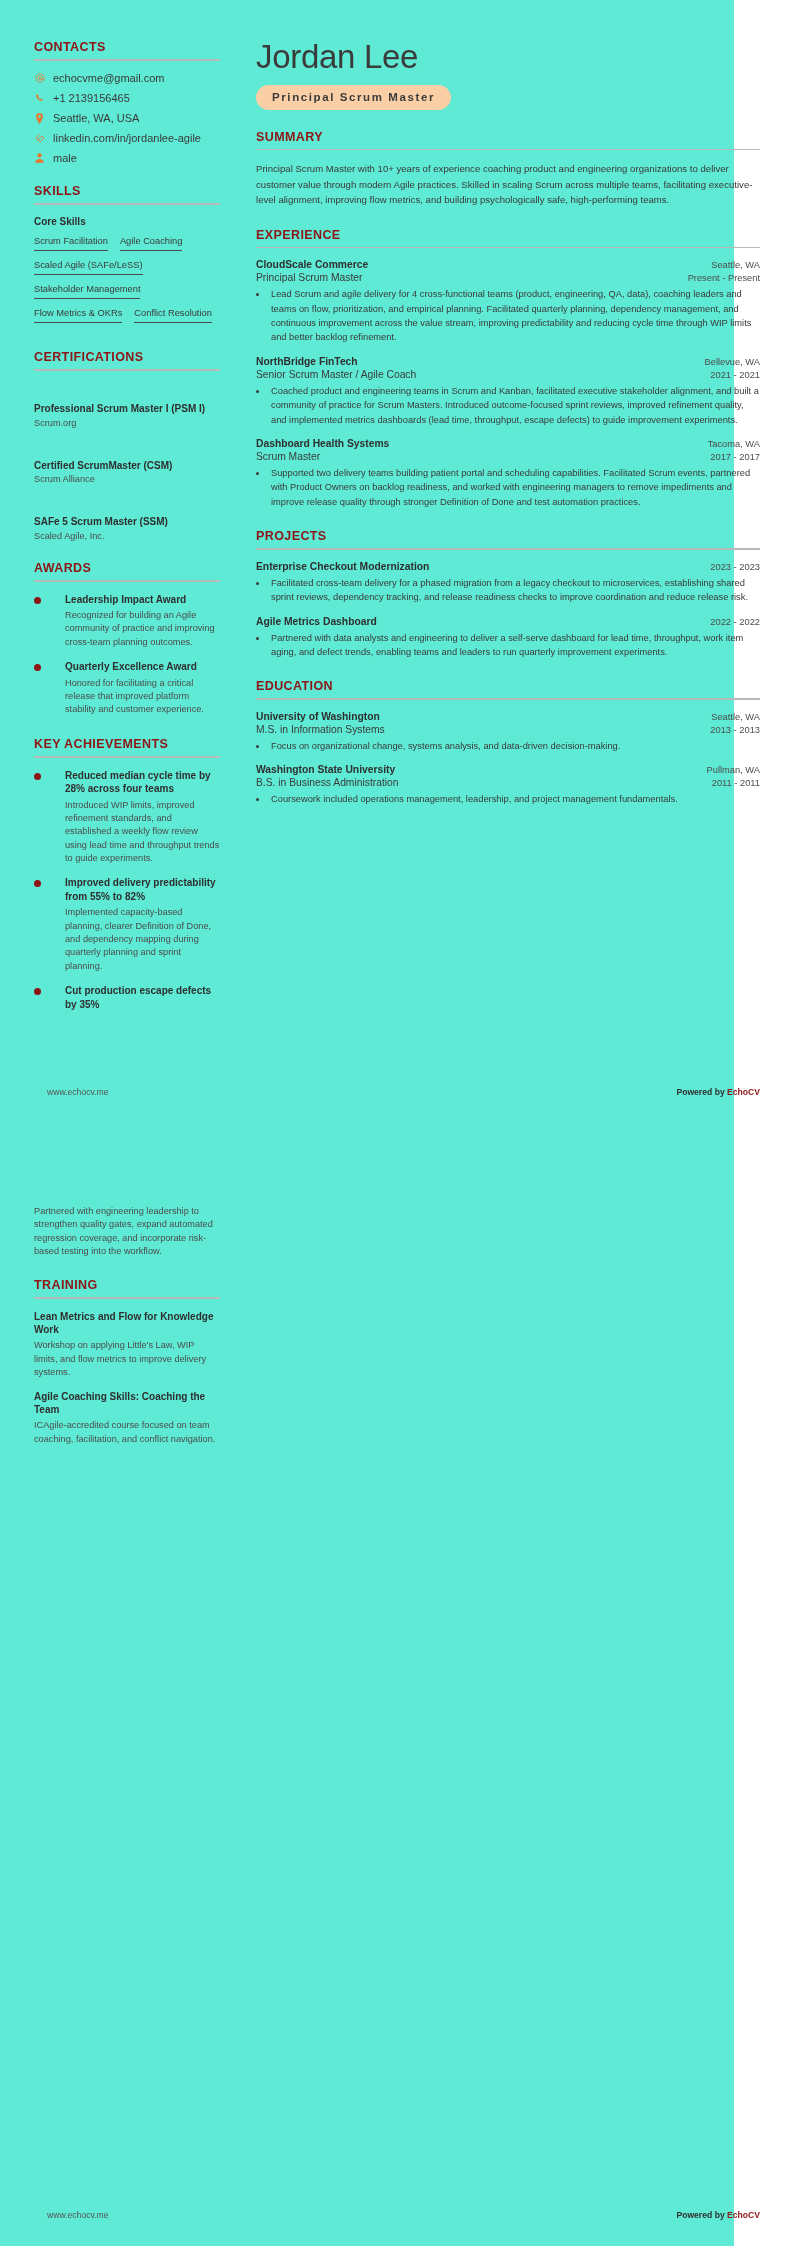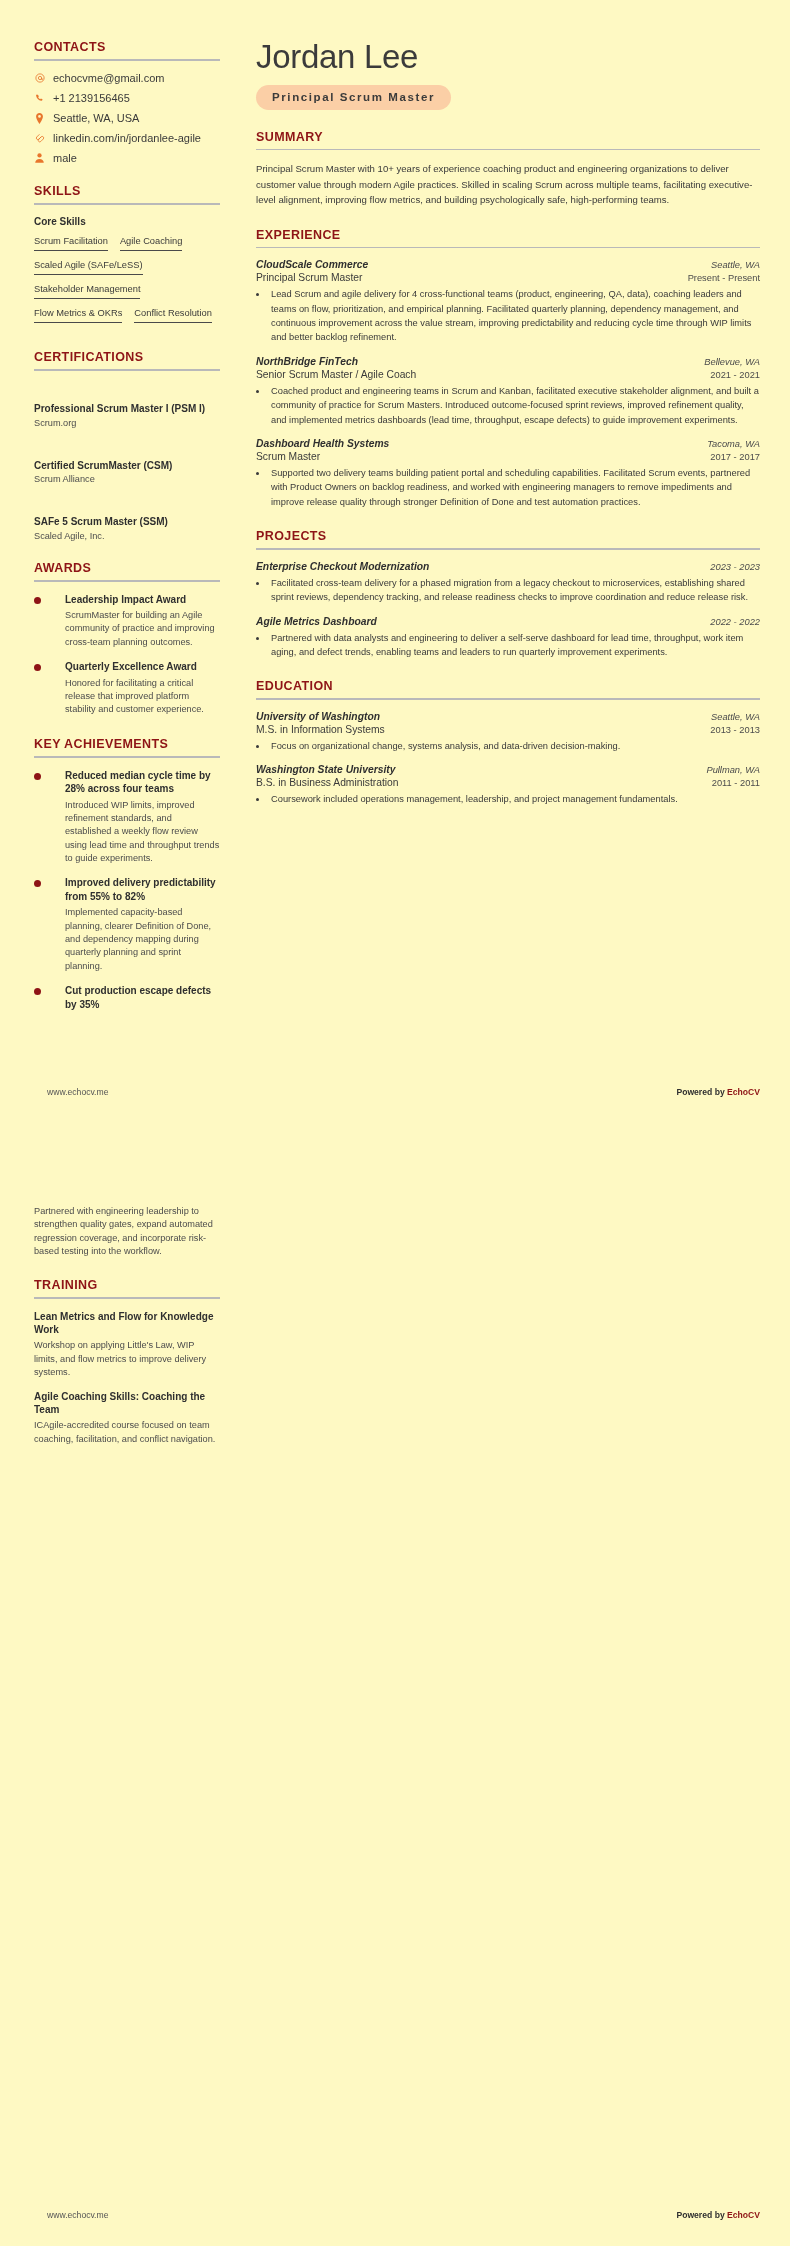--- a/index.html
+++ b/index.html
@@ -4,22 +4,22 @@
 <style>
   * { box-sizing: border-box; margin: 0; padding: 0; }
   html, body {
     width: 794px;
     background: #ffffff;
     font-family: "Liberation Sans", sans-serif;
     color: #333333;
   }
   .page {
     position: relative;
-    width: 790px;
-    background: #fef9c3;
+    width: 734px;
+    background: #5eead4;
   }
   
   .sheet {
     position: relative;
     width: 794px;
     height: 1123px;
     padding: 40px 34px 0 34px;
     display: flex;
     gap: 0;
   }
@@ -175,21 +175,20 @@
     color: #3a3a3a;
   }
 
   
   .entry { margin-bottom: 11px; }
   .entry-top {
     display: flex;
     justify-content: space-between;
     align-items: baseline;
     gap: 10px;
-    font-style: italic;
   }
   .entry-org {
     font-size: 10.3px;
     font-weight: bold;
     color: #2f2f2f;
   }
   .entry-loc {
     font-size: 9.3px;
     color: #4c4c4c;
     white-space: nowrap;
@@ -339,21 +338,21 @@
       </div>
 
       <div class="sec">
         <div class="sec-h">AWARDS</div>
         <div class="sec-rule"></div>
 
         <div class="bl-item">
           <span class="bl-dot"></span>
           <div class="bl-body">
             <div class="bl-title">Leadership Impact Award</div>
-            <div class="bl-desc">ScrumMaster for building an Agile community of practice and improving cross-team planning outcomes.</div>
+            <div class="bl-desc">Recognized for building an Agile community of practice and improving cross-team planning outcomes.</div>
           </div>
         </div>
         <div class="bl-item">
           <span class="bl-dot"></span>
           <div class="bl-body">
             <div class="bl-title">Quarterly Excellence Award</div>
             <div class="bl-desc">Honored for facilitating a critical release that improved platform stability and customer experience.</div>
           </div>
         </div>
       </div>

